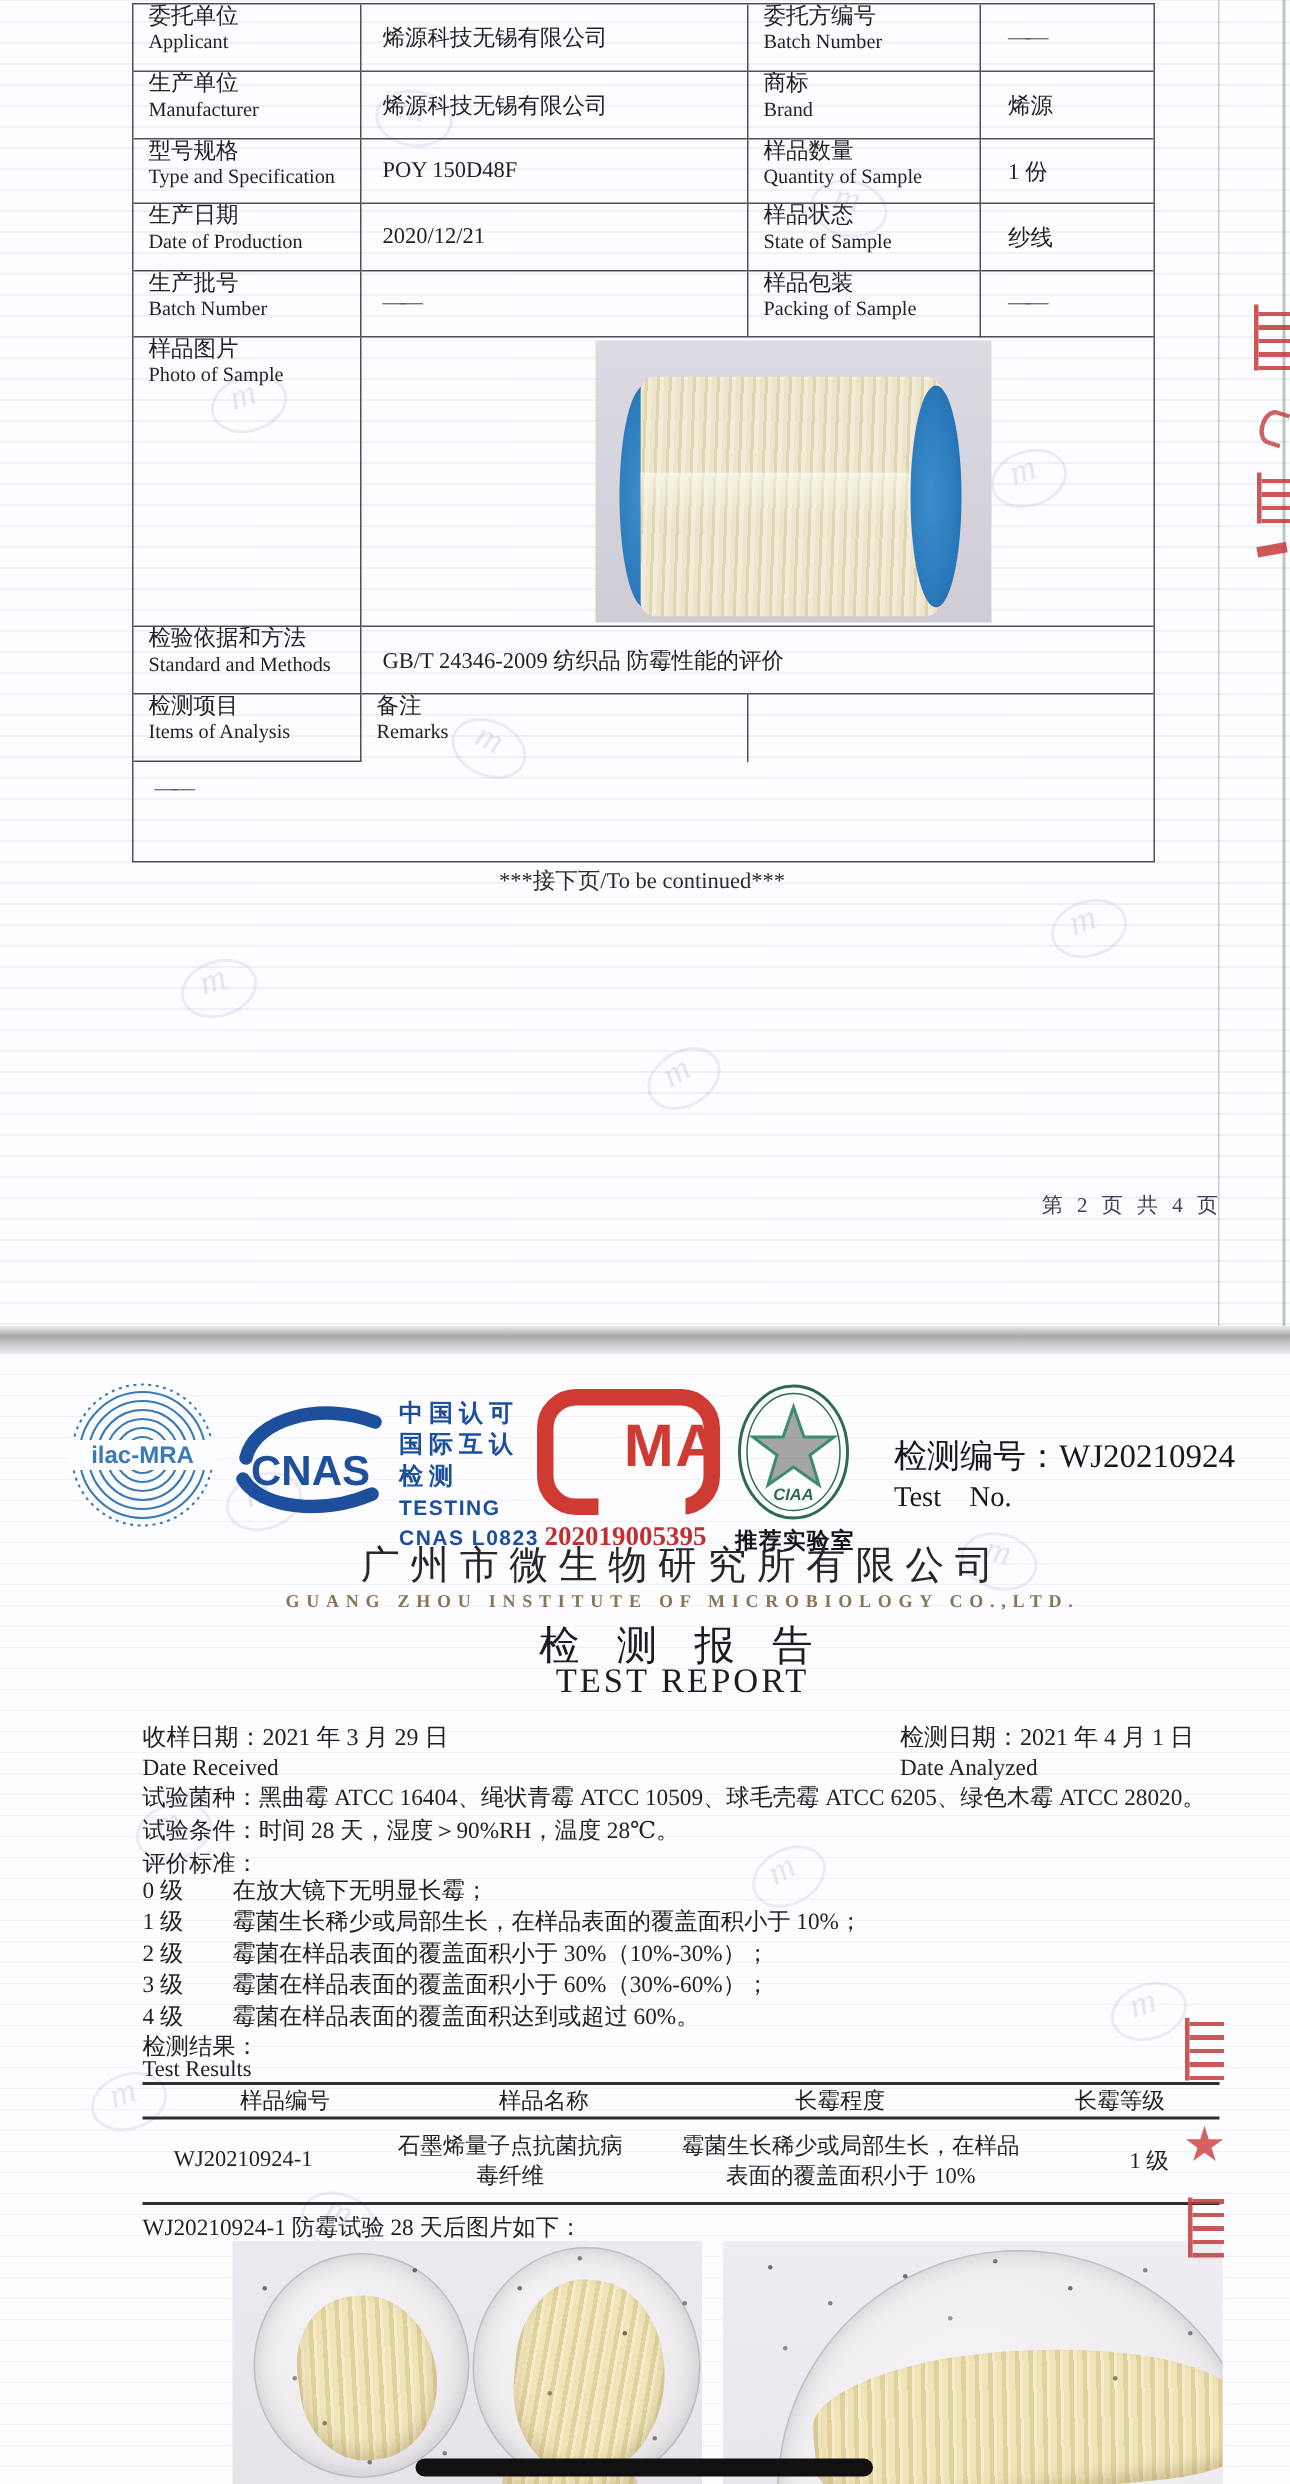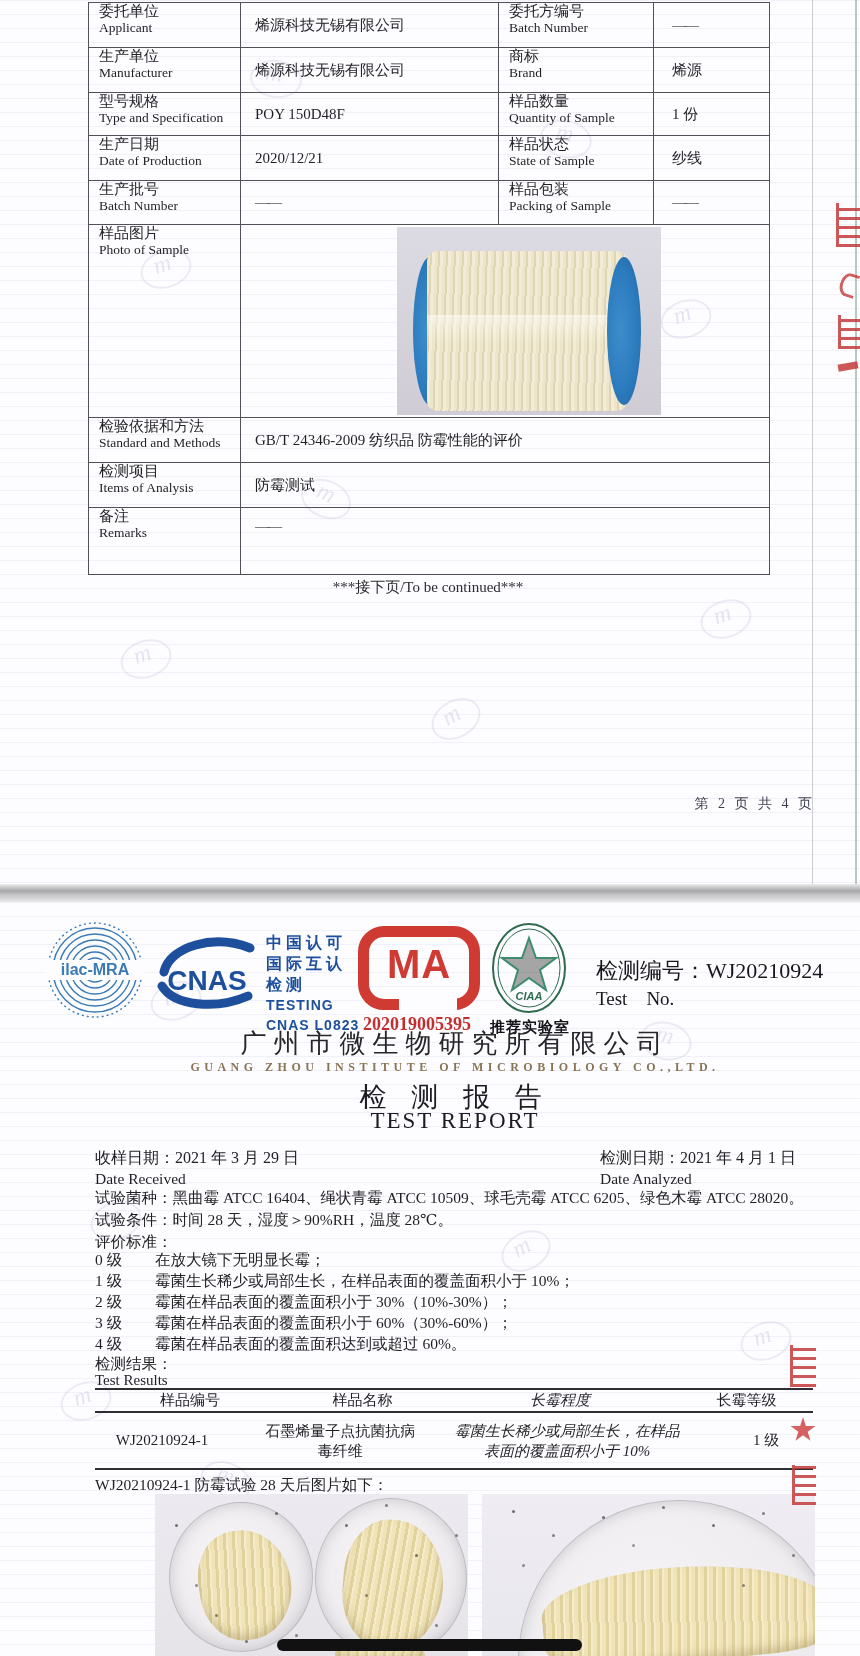--- a/index.html
+++ b/index.html
@@ -65,21 +65,21 @@
      clip-path:polygon(50% 0,61% 35%,98% 35%,68% 57%,79% 91%,50% 70%,21% 91%,32% 57%,2% 35%,39% 35%);}
 
   
   .logo{position:absolute;}
   .acc-text{position:absolute;left:266px;top:30px;color:#1d4f9c;font-family:"Liberation Sans",sans-serif;}
   .acc-text .zh{font-size:16px;font-weight:bold;letter-spacing:4px;line-height:21px;}
   .acc-text .en{font-size:14px;font-weight:bold;line-height:20px;letter-spacing:1px;}
   .cma-shape{position:absolute;left:0;top:0;width:100px;height:62px;border:11px solid #cf3b33;
              border-radius:26px;}
   .cma-notch{position:absolute;left:30px;bottom:-12px;width:58px;height:13px;background:#fdfdff;}
-  .cma-letters{position:absolute;left:0;top:16px;width:122px;text-align:center;color:#cf3b33;
+  .cma-letters{position:absolute;left:0;top:16px;width:122px;text-align:right;color:#cf3b33;
                font-family:"Liberation Sans",sans-serif;font-weight:bold;font-size:40px;letter-spacing:1px;}
   .cma-number{position:absolute;left:350px;top:112px;width:134px;text-align:center;color:#c32f2f;
               font-family:"Liberation Serif",serif;font-weight:bold;font-size:18px;}
   .ciaa-label{position:absolute;left:477px;top:116px;width:106px;text-align:center;
               font-size:15px;font-weight:bold;color:#14141a;letter-spacing:1px;}
   .testno{position:absolute;left:596px;color:#17171d;white-space:pre;}
   .testno.zh{top:54px;font-size:22px;}
   .testno.en{top:86px;font-size:19px;}
 
   .center-line{position:absolute;left:50px;width:810px;text-align:center;}
@@ -90,21 +90,21 @@
 
   .dl{position:absolute;font-size:16px;color:#1f1f24;}
   .dl.en{font-size:15.5px;}
   .body-line{position:absolute;left:95px;font-size:15.5px;color:#1f1f24;white-space:nowrap;}
   .crit{position:absolute;left:95px;font-size:15.5px;white-space:nowrap;}
   .crit .g{display:inline-block;width:60px;}
 
   
   .rt-rule{position:absolute;left:95px;width:718px;height:2px;background:#2e2e33;}
   .rt-row{position:absolute;left:95px;width:718px;display:flex;}
-  .rt-row .col1{width:190px;} .rt-row .col2{width:155px;} .rt-row .col3{width:240px;font-style:italic;} .rt-row .col4{width:133px;}
+  .rt-row .col1{width:190px;} .rt-row .col2{width:155px;} .rt-row .col3{width:240px;} .rt-row .col4{width:133px;}
   .rt-head{top:489px;font-size:15px;}
   .rt-head div{text-align:center;}
   .rt-data{top:511px;height:55px;font-size:15px;align-items:center;gap:36px;}
   .rt-data div{text-align:center;display:flex;align-items:center;justify-content:center;height:100%;}
   .rt-data .inner2{width:150px;line-height:20px;display:block;margin:auto;}
   .rt-data .inner3{width:232px;line-height:20px;display:block;margin:auto;}
 
   .caption{position:absolute;left:95px;top:573px;font-size:15.5px;}
 
   
@@ -240,23 +240,20 @@
         <div class="en">Standard and Methods</div>
       </div>
       <div class="c vc sp3 nr">
           <span>GB/T 24346-2009 纺织品 防霉性能的评价</span>
         </div>
 
       <div class="c lc">
         <div class="zh">检测项目</div>
         <div class="en">Items of Analysis</div>
       </div>
-      <div class="c vc sp3 nr">
-          <span>防霉测试</span>
-        </div>
 
       <div class="c lc nb">
         <div class="zh">备注</div>
         <div class="en">Remarks</div>
       </div>
       <div class="c vc sp3 nr nb dash" style="justify-content:flex-start;padding-top:10px">
           <span>——</span>
         </div>
     </div>
 

